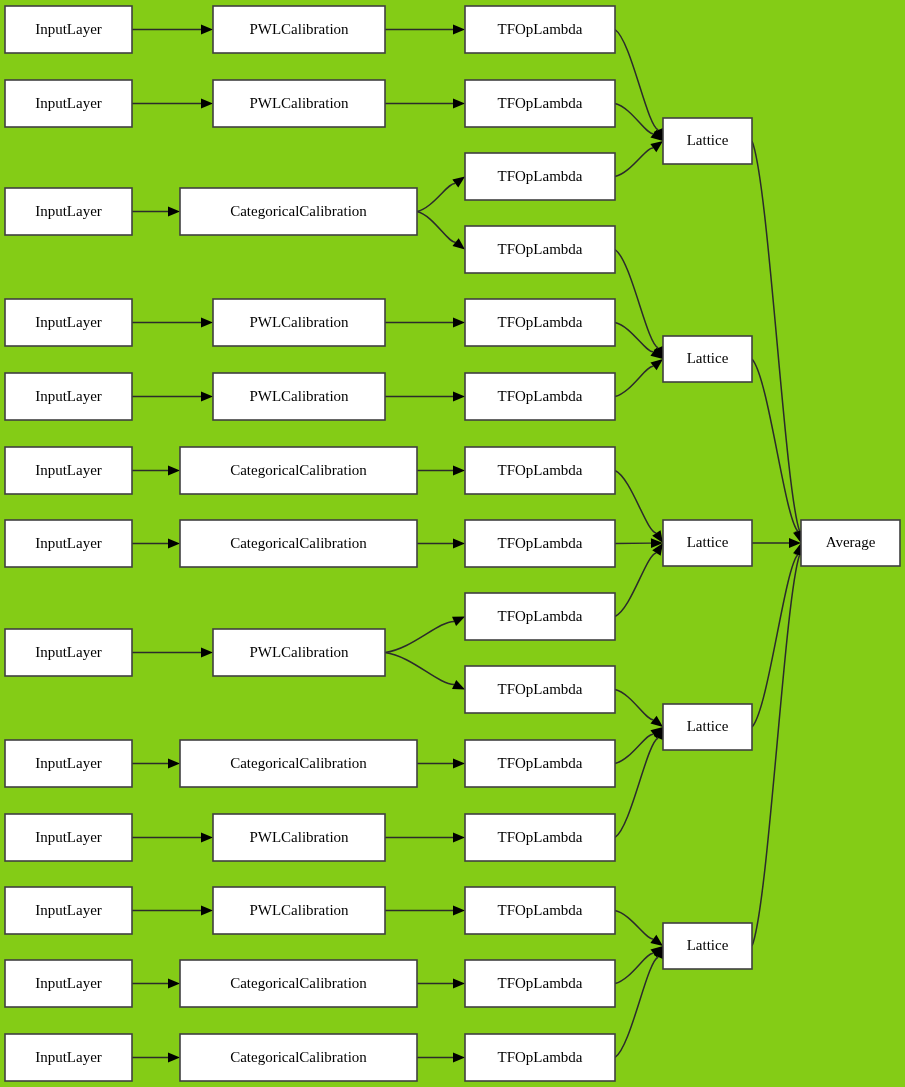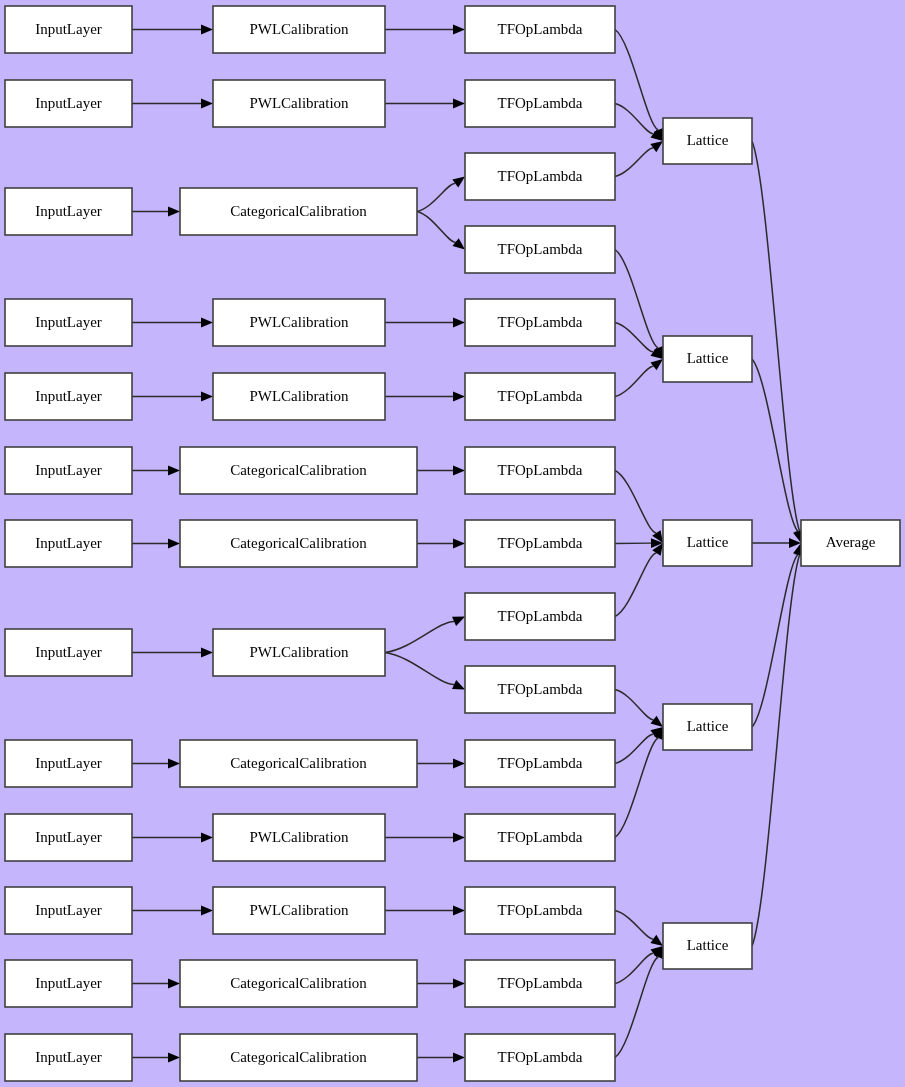--- a/index.html
+++ b/index.html
@@ -7,21 +7,21 @@
     padding: 0;
     background: #ffffff;
   }
   body {
     font-family: "Liberation Serif", "DejaVu Serif", serif;
   }
   #diagram-root {
     position: relative;
     width: 905px;
     height: 1087px;
-    background: #c4b5fd;
+    background: #84cc16;
     overflow: hidden;
   }
   svg#graph {
     display: block;
     width: 905px;
     height: 1087px;
   }
   .node-box {
     fill: #ffffff;
     stroke: #404040;

